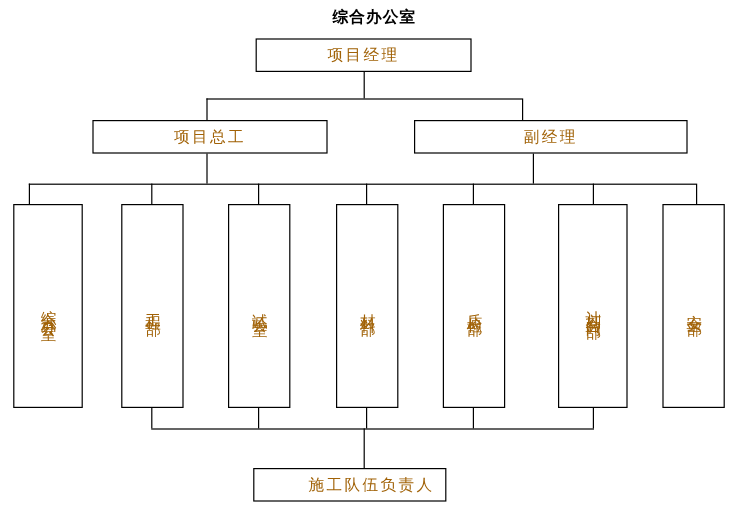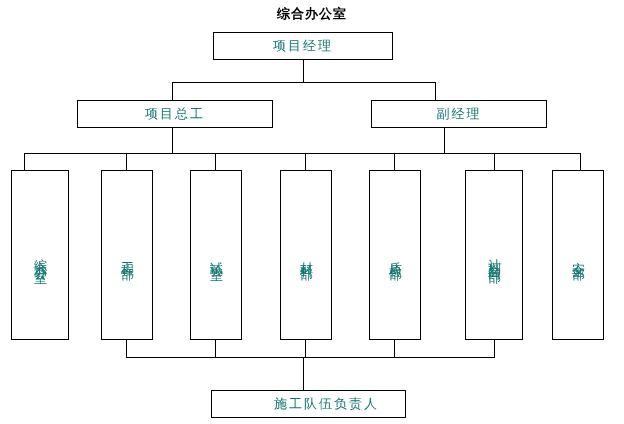--- a/index.html
+++ b/index.html
@@ -30,21 +30,21 @@
   }
   .node {
     position: absolute;
     box-sizing: border-box;
     border: 1px solid #000;
     background: #ffffff;
     display: flex;
     align-items: center;
     justify-content: center;
     font-size: 13px;
-    color: #0f766e;
+    color: #a16207;
     letter-spacing: 2px;
   }
   .node.vertical {
     writing-mode: vertical-rl;
     text-orientation: upright;
     letter-spacing: 3px;
     font-size: 13px;
   }
   .line {
     position: absolute;
@@ -61,21 +61,21 @@
   <div class="title">综合办公室</div>
 
   <div class="node" style="left:213px; top:32px; width:180px; height:28px;">项目经理</div>
 
   <div class="line vline" style="left:303px; top:60px; height:22px;"></div>
   <div class="line hline" style="left:172px; top:82px; width:263px;"></div>
   <div class="line vline" style="left:172px; top:82px; height:18px;"></div>
   <div class="line vline" style="left:435px; top:82px; height:18px;"></div>
 
   <div class="node" style="left:77px; top:100px; width:196px; height:28px;">项目总工</div>
-  <div class="node" style="left:345px; top:100px; width:176px; height:28px;margin-left:26px;">副经理</div>
+  <div class="node" style="left:345px; top:100px; width:228px; height:28px;">副经理</div>
 
   <div class="line vline" style="left:172px; top:128px; height:25px;"></div>
   <div class="line vline" style="left:444px; top:128px; height:25px;"></div>
 
   <div class="line hline" style="left:24px; top:153px; width:556px;"></div>
 
   <div class="line vline" style="left:24px; top:153px; height:17px;"></div>
   <div class="line vline" style="left:126px; top:153px; height:17px;"></div>
   <div class="line vline" style="left:215px; top:153px; height:17px;"></div>
   <div class="line vline" style="left:305px; top:153px; height:17px;"></div>
@@ -93,15 +93,15 @@
 
   <div class="line vline" style="left:126px; top:340px; height:17px;"></div>
   <div class="line vline" style="left:215px; top:340px; height:17px;"></div>
   <div class="line vline" style="left:305px; top:340px; height:17px;"></div>
   <div class="line vline" style="left:394px; top:340px; height:17px;"></div>
   <div class="line vline" style="left:494px; top:340px; height:17px;"></div>
 
   <div class="line hline" style="left:126px; top:357px; width:369px;"></div>
   <div class="line vline" style="left:303px; top:357px; height:33px;"></div>
 
-  <div class="node" style="left:211px; top:390px; width:195px; height:28px;padding-left:36px;">施工队伍负责人</div>
+  <div class="node" style="left:211px; top:390px; width:161px; height:28px;padding-left:36px;">施工队伍负责人</div>
 
 </div>
 
 </body></html>

